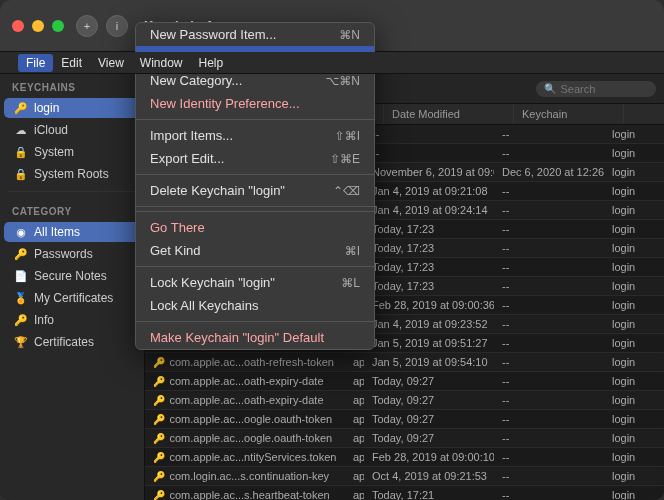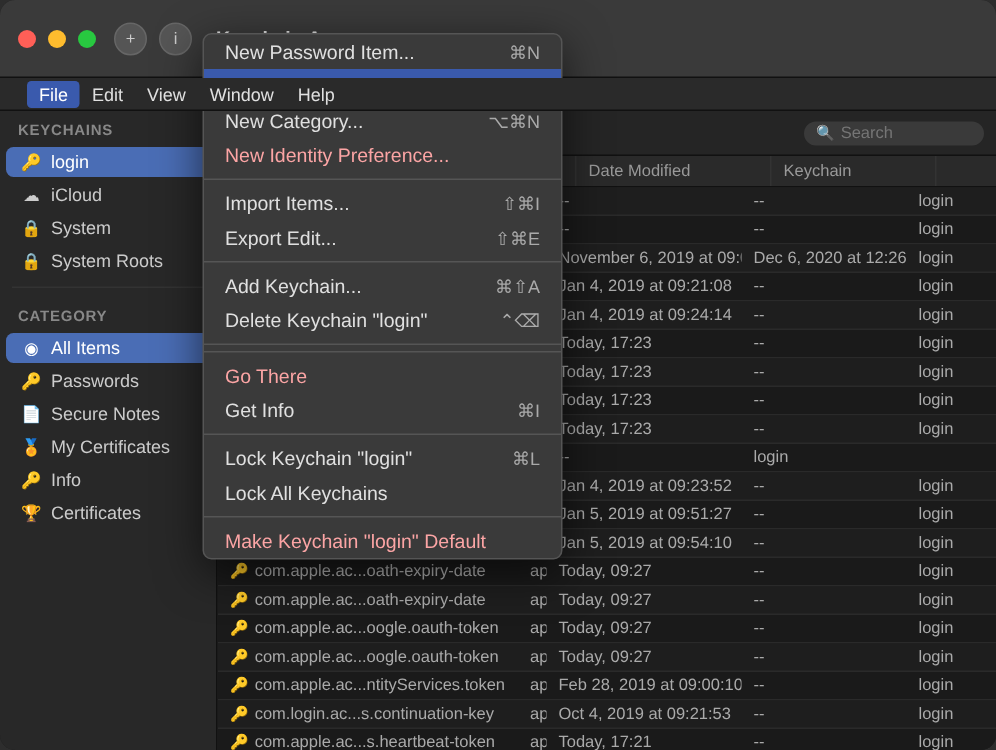--- a/index.html
+++ b/index.html
@@ -454,20 +454,21 @@
     <div class="td">Today, 17:23</div>
     <div class="td">--</div>
     <div class="td">login</div>
   </div>
             <div class="table-row odd">
     <div class="td">
       <span style="font-size:10px;color:#888;">🔑</span>
       <span>com.apple.ac...ppleAccount.token</span>
     </div>
     <div class="td">application password</div>
+    <div class="td">Feb 28, 2019 at 09:00:36</div>
     <div class="td">--</div>
     <div class="td">login</div>
   </div>
             <div class="table-row even">
     <div class="td">
       <span style="font-size:10px;color:#888;">🔑</span>
       <span>com.apple.ac...oath-refresh-token</span>
     </div>
     <div class="td">application password</div>
     <div class="td">Jan 4, 2019 at 09:23:52</div>
@@ -591,36 +592,32 @@
         <div class="menu-separator"></div>
         <div class="menu-option">
     <span>Import Items...</span>
     <span class="menu-shortcut">⇧⌘I</span>
   </div>
         <div class="menu-option">
     <span>Export Edit...</span>
     <span class="menu-shortcut">⇧⌘E</span>
   </div>
         <div class="menu-separator"></div>
-        <div class="menu-option">
-    <span>Add Keychain...</span>
-    <span class="menu-shortcut">⌘⇧A</span>
-  </div>
         <div class="menu-option">
     <span>Delete Keychain "login"</span>
     <span class="menu-shortcut">⌃⌫</span>
   </div>
         <div class="menu-separator"></div>
         <div class="menu-separator"></div>
         <div class="menu-option  disabled">
     <span>Go There</span>
     <span class="menu-shortcut"></span>
   </div>
         <div class="menu-option">
-    <span>Get Info</span>
+    <span>Get Kind</span>
     <span class="menu-shortcut">⌘I</span>
   </div>
         <div class="menu-separator"></div>
         <div class="menu-option">
     <span>Lock Keychain "login"</span>
     <span class="menu-shortcut">⌘L</span>
   </div>
         <div class="menu-option">
     <span>Lock All Keychains</span>
     <span class="menu-shortcut"></span>

